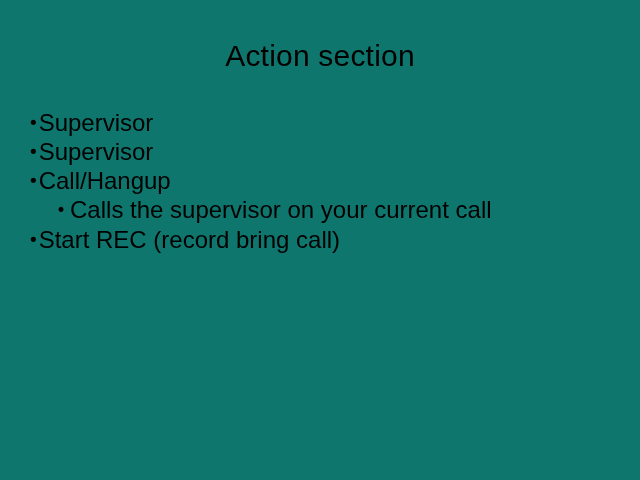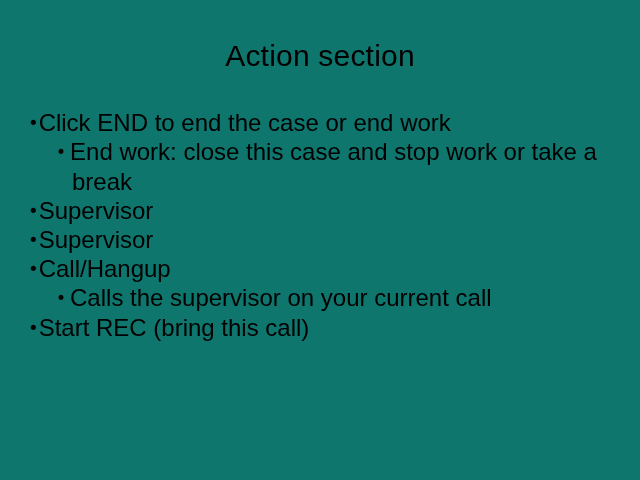--- a/index.html
+++ b/index.html
@@ -87,44 +87,38 @@
 </style>
 </head>
 <body>
 
 <div class="slide">
 
   <div class="slide-title">Action section</div>
 
   <div class="body-block">
 
-    <div class="bullet-line lvl1">
-      <span class="bullet">•</span><span>Click END to end the case or end work</span>
-    </div>
 
 
-    <div class="bullet-line lvl2">
-      <span class="bullet">•</span><span class="gap"></span><span>End work: close this case and stop work or take a break</span>
-    </div>
 
     <div class="bullet-line lvl1">
       <span class="bullet">•</span><span>Supervisor</span>
     </div>
 
 
     <div class="bullet-line lvl1">
       <span class="bullet">•</span><span>Supervisor</span>
     </div>
 
     <div class="bullet-line lvl1">
       <span class="bullet">•</span><span>Call/Hangup</span>
     </div>
 
     <div class="bullet-line lvl2">
       <span class="bullet">•</span><span class="gap"></span><span>Calls the supervisor on your current call</span>
     </div>
 
     <div class="bullet-line lvl1">
-      <span class="bullet">•</span><span>Start REC (bring this call)</span>
+      <span class="bullet">•</span><span>Start REC (record bring call)</span>
     </div>
 
   </div>
 </div>
 
 </body></html>

